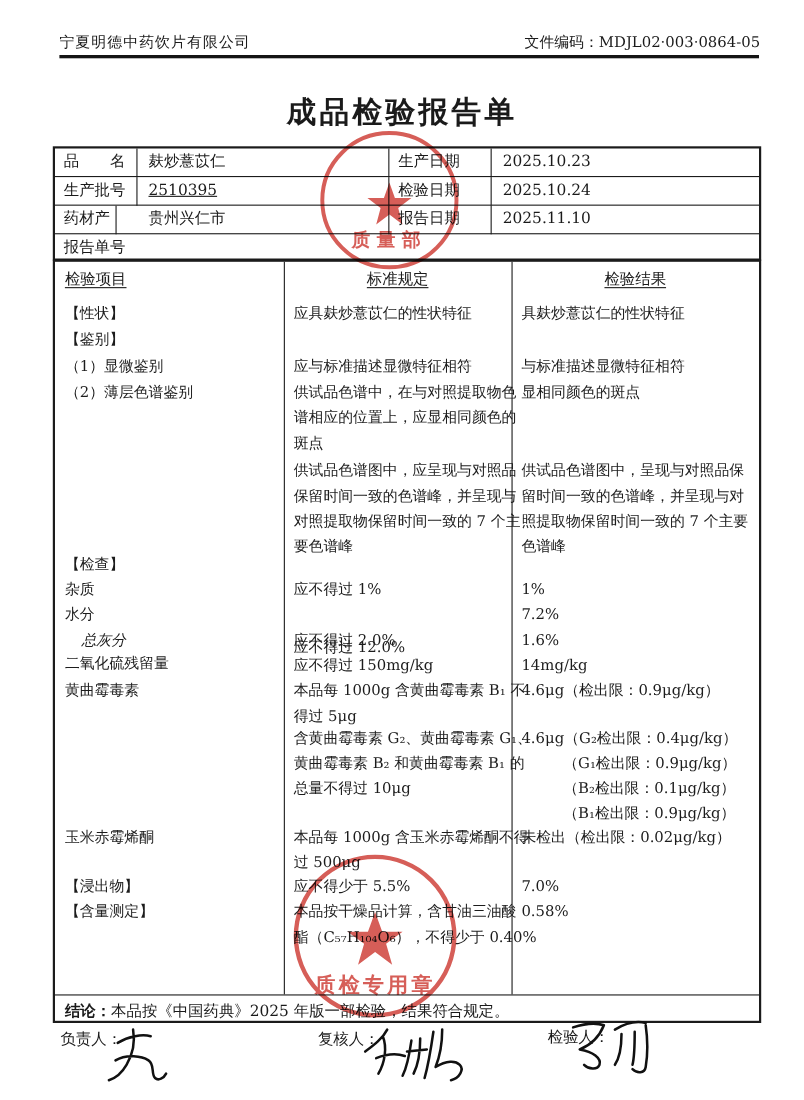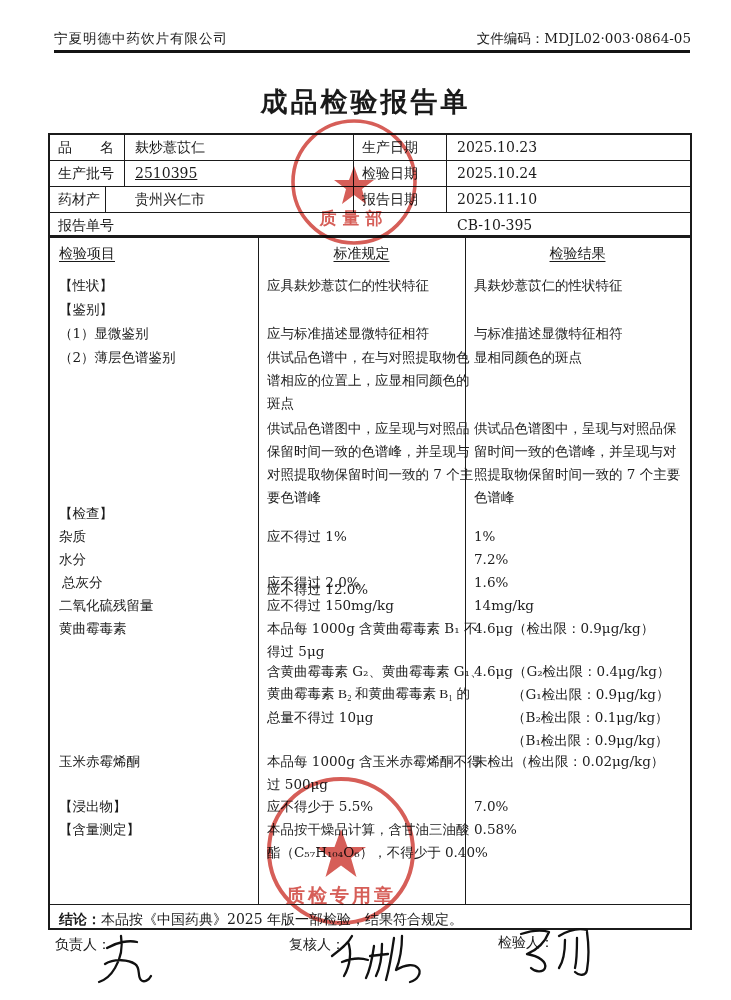--- a/index.html
+++ b/index.html
@@ -63,43 +63,42 @@
       <div class="icell ival" style="left:397px;width:247px;">2025.10.24</div>
     </div>
     <div class="info-row bb" style="top:52px;">
       <div class="icell vr ilab" style="left:0;width:56px;">药材产地</div>
       <div class="icell vr ival" style="left:75px;width:229px;">贵州兴仁市</div>
       <div class="icell vr ilab" style="left:304px;width:93px;">报告日期</div>
       <div class="icell ival" style="left:397px;width:247px;">2025.11.10</div>
     </div>
     <div class="info-row" style="top:78px;">
       <div class="icell ilab" style="left:0;width:200px;">报告单号</div>
-      <div class="icell" style="left:407px;width:237px;">CB-10-395</div>
     </div>
   </div>
 
   <div class="abs main-table">
     <div class="vline" style="left:208px;"></div>
     <div class="vline" style="left:415px;"></div>
     <div class="hline-conc"></div>
 
     <div class="col-head" style="left:9px;">检验项目</div>
     <div class="col-head" style="left:208px;width:207px;text-align:center;">标准规定</div>
     <div class="col-head" style="left:415px;width:225px;text-align:center;">检验结果</div>
 
     <div id="col-item">
         <div class="line" style="top: 39px; left: 9px;">【性状】</div>
         <div class="line" style="top: 63px; left: 9px;">【鉴别】</div>
         <div class="line" style="top: 87px; left: 9px;">（1）显微鉴别</div>
         <div class="line" style="top: 111px; left: 9px;">（2）薄层色谱鉴别</div>
         <div class="line" style="top: 267px; left: 9px;">【检查】</div>
         <div class="line" style="top: 290px; left: 9px;">杂质</div>
         <div class="line" style="top: 313px; left: 9px;">水分</div>
-        <div class="line" style="top: 336px; left: 12px;">总灰分</div>
-        <div class="line" style="top: 359px; left: 9px;">二氧化硫残留量</div>
+        <div class="line" style="top: 336px; left: 24px; font-style: italic;">总灰分</div>
+        <div class="line" style="top: 359px; left: 9px; font-family: Liberation Mono, monospace;">二氧化硫残留量</div>
         <div class="line" style="top: 382px; left: 9px;">黄曲霉毒素</div>
         <div class="line" style="top: 515px; left: 9px;">玉米赤霉烯酮</div>
         <div class="line" style="top: 560px; left: 9px;">【浸出物】</div>
         <div class="line" style="top: 583px; left: 9px;">【含量测定】</div>
       </div>
     <div id="col-std">
         <div class="line" style="top: 39px; left: 217px;">应具麸炒薏苡仁的性状特征</div>
         <div class="line" style="top: 87px; left: 217px;">应与标准描述显微特征相符</div>
         <div class="line" style="top: 111px; left: 217px;">供试品色谱中，在与对照提取物色</div>
         <div class="line" style="top: 134px; left: 217px;">谱相应的位置上，应显相同颜色的</div>
@@ -108,21 +107,21 @@
         <div class="line" style="top: 205px; left: 217px;">保留时间一致的色谱峰，并呈现与</div>
         <div class="line" style="top: 228px; left: 217px;">对照提取物保留时间一致的 7 个主</div>
         <div class="line" style="top: 251px; left: 217px;">要色谱峰</div>
         <div class="line" style="top: 290px; left: 217px;">应不得过 1%</div>
         <div class="line" style="top: 313px; left: 217px; margin-top: 30px;">应不得过 12.0%</div>
         <div class="line" style="top: 336px; left: 217px;">应不得过 2.0%</div>
         <div class="line" style="top: 359px; left: 217px;">应不得过 150mg/kg</div>
         <div class="line" style="top: 382px; left: 217px;">本品每 1000g 含黄曲霉毒素 B₁ 不</div>
         <div class="line" style="top: 405px; left: 217px;">得过 5μg</div>
         <div class="line" style="top: 425px; left: 217px;">含黄曲霉毒素 G₂、黄曲霉毒素 G₁、</div>
-        <div class="line" style="top: 448px; left: 217px; font-family: Liberation Serif, serif;">黄曲霉毒素 B₂ 和黄曲霉毒素 B₁ 的</div>
+        <div class="line" style="top: 448px; left: 217px;">黄曲霉毒素 B₂ 和黄曲霉毒素 B₁ 的</div>
         <div class="line" style="top: 471px; left: 217px;">总量不得过 10μg</div>
         <div class="line" style="top: 515px; left: 217px;">本品每 1000g 含玉米赤霉烯酮不得</div>
         <div class="line" style="top: 538px; left: 217px;">过 500μg</div>
         <div class="line" style="top: 560px; left: 217px;">应不得少于 5.5%</div>
         <div class="line" style="top: 583px; left: 217px;">本品按干燥品计算，含甘油三油酸</div>
         <div class="line" style="top: 606px; left: 217px;">酯（C₅₇H₁₀₄O₆），不得少于 0.40%</div>
       </div>
     <div id="col-res">
         <div class="line" style="top: 39px; left: 424px;">具麸炒薏苡仁的性状特征</div>
         <div class="line" style="top: 87px; left: 424px;">与标准描述显微特征相符</div>

